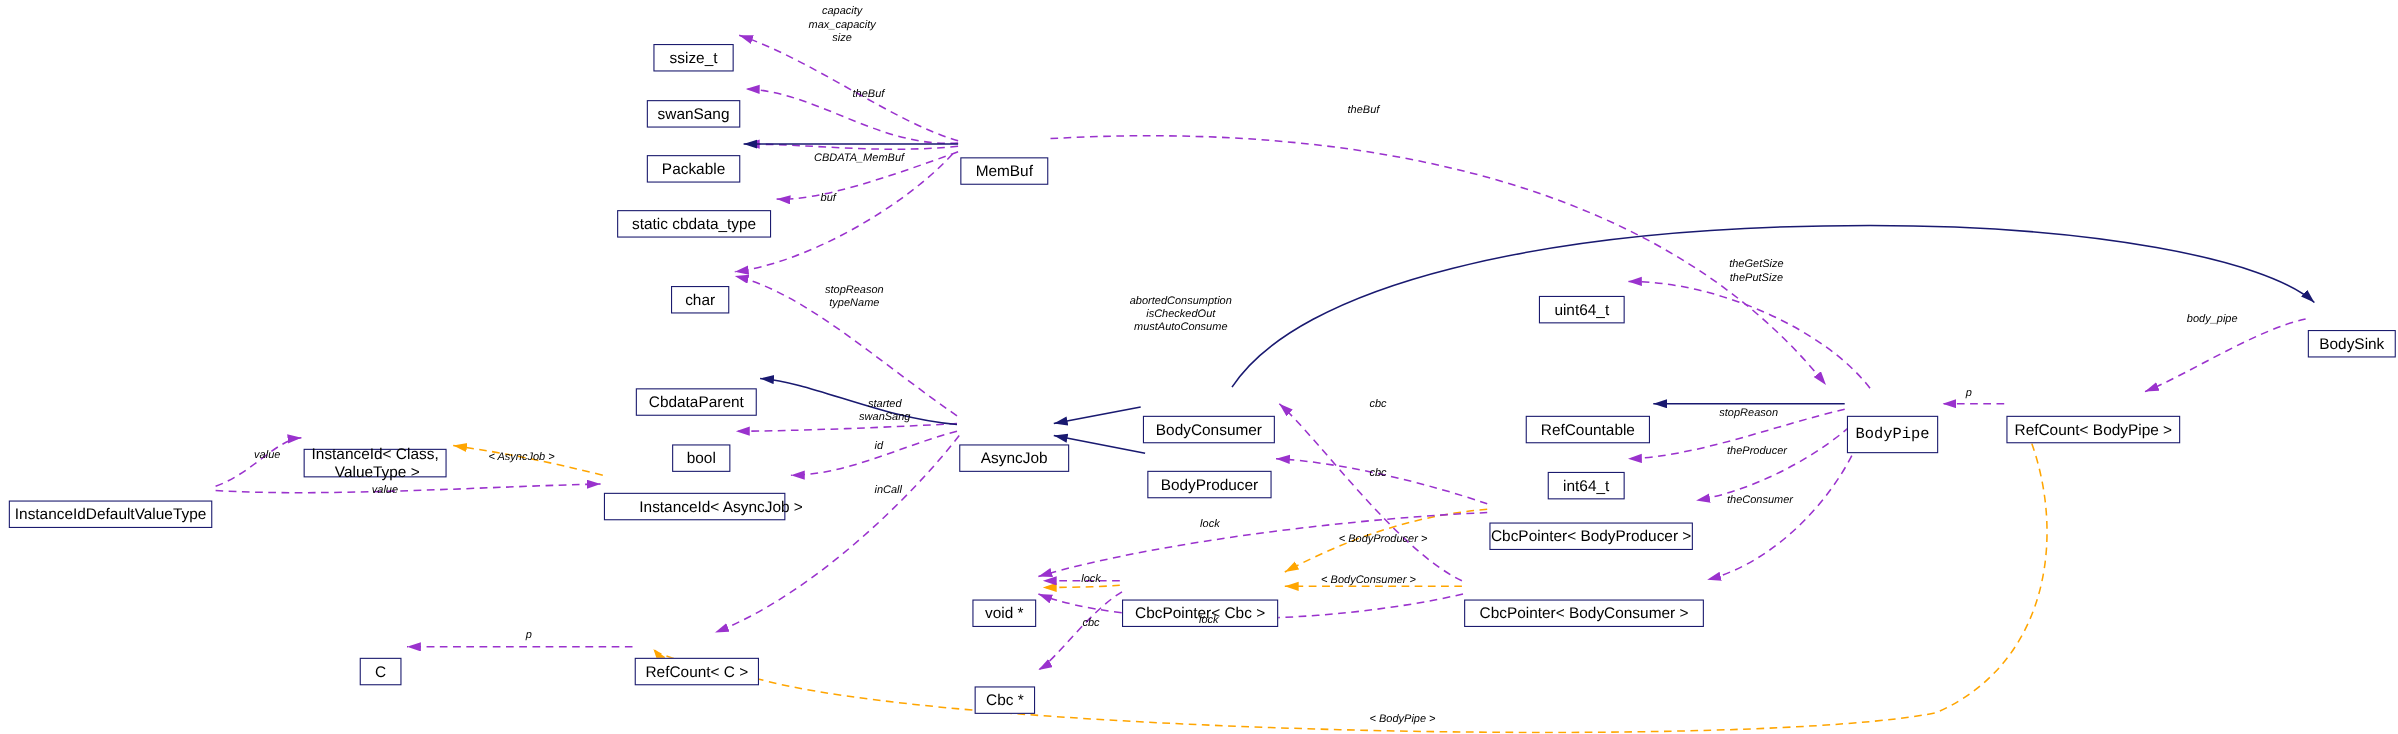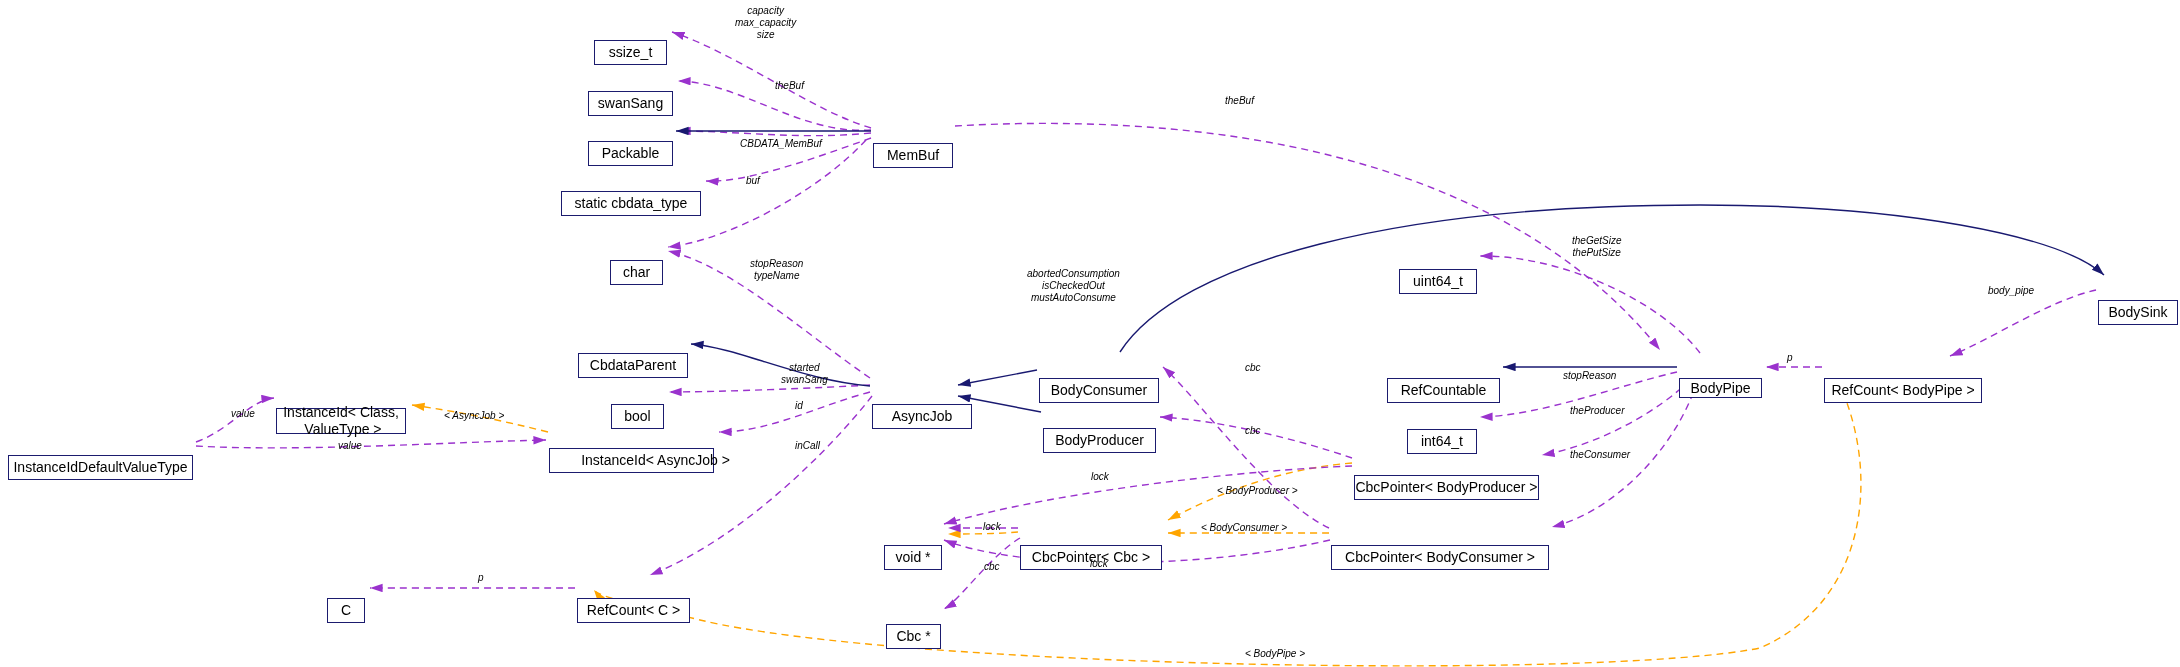--- a/index.html
+++ b/index.html
@@ -120,21 +120,21 @@
       <div class="node two-line" style="left: 276px; top: 385px; width: 130px; height: 26px; border-color: rgb(27, 27, 110);">InstanceId&lt; Class,
  ValueType &gt;</div>
       <div class="node" style="left: 8px; top: 432px; width: 185px; height: 25px; border-color: rgb(27, 27, 110); text-align: right;">InstanceIdDefaultValueType</div>
       <div class="node" style="left: 549px; top: 425px; width: 165px; height: 25px; border-color: rgb(27, 27, 110); padding-left: 48px;">InstanceId&lt; AsyncJob &gt;</div>
       <div class="node" style="left: 872px; top: 381px; width: 100px; height: 25px; border-color: rgb(27, 27, 110);">AsyncJob</div>
       <div class="node" style="left: 1039px; top: 355px; width: 120px; height: 25px; border-color: rgb(27, 27, 110);">BodyConsumer</div>
       <div class="node" style="left: 1043px; top: 405px; width: 113px; height: 25px; border-color: rgb(27, 27, 110);">BodyProducer</div>
       <div class="node" style="left: 1399px; top: 246px; width: 78px; height: 25px; border-color: rgb(27, 27, 110);">uint64_t</div>
       <div class="node" style="left: 1387px; top: 355px; width: 113px; height: 25px; border-color: rgb(27, 27, 110);">RefCountable</div>
       <div class="node" style="left: 1407px; top: 406px; width: 70px; height: 25px; border-color: rgb(27, 27, 110);">int64_t</div>
-      <div class="node" style="left: 1679px; top: 355px; width: 83px; height: 20px; border-color: rgb(27, 27, 110);">BodyPipe</div>
+      <div class="node" style="left: 1679px; top: 355px; width: 83px; height: 34px; border-color: rgb(27, 27, 110); font-family: Liberation Mono, monospace;">BodyPipe</div>
       <div class="node" style="left: 1824px; top: 355px; width: 158px; height: 25px; border-color: rgb(27, 27, 110);">RefCount&lt; BodyPipe &gt;</div>
       <div class="node" style="left: 2098px; top: 277px; width: 80px; height: 25px; border-color: rgb(27, 27, 110);">BodySink</div>
       <div class="node" style="left: 1354px; top: 452px; width: 185px; height: 25px; border-color: rgb(27, 27, 110);">CbcPointer&lt; BodyProducer &gt;</div>
       <div class="node" style="left: 1331px; top: 522px; width: 218px; height: 25px; border-color: rgb(27, 27, 110);">CbcPointer&lt; BodyConsumer &gt;</div>
       <div class="node" style="left: 1020px; top: 522px; width: 142px; height: 25px; border-color: rgb(27, 27, 110);">CbcPointer&lt; Cbc &gt;</div>
       <div class="node" style="left: 884px; top: 522px; width: 58px; height: 25px; border-color: rgb(27, 27, 110);">void *</div>
       <div class="node" style="left: 886px; top: 601px; width: 55px; height: 25px; border-color: rgb(27, 27, 110);">Cbc *</div>
       <div class="node" style="left: 327px; top: 575px; width: 38px; height: 25px; border-color: rgb(27, 27, 110);">C</div>
       <div class="node" style="left: 577px; top: 575px; width: 113px; height: 25px; border-color: rgb(27, 27, 110);">RefCount&lt; C &gt;</div>
     </div>

